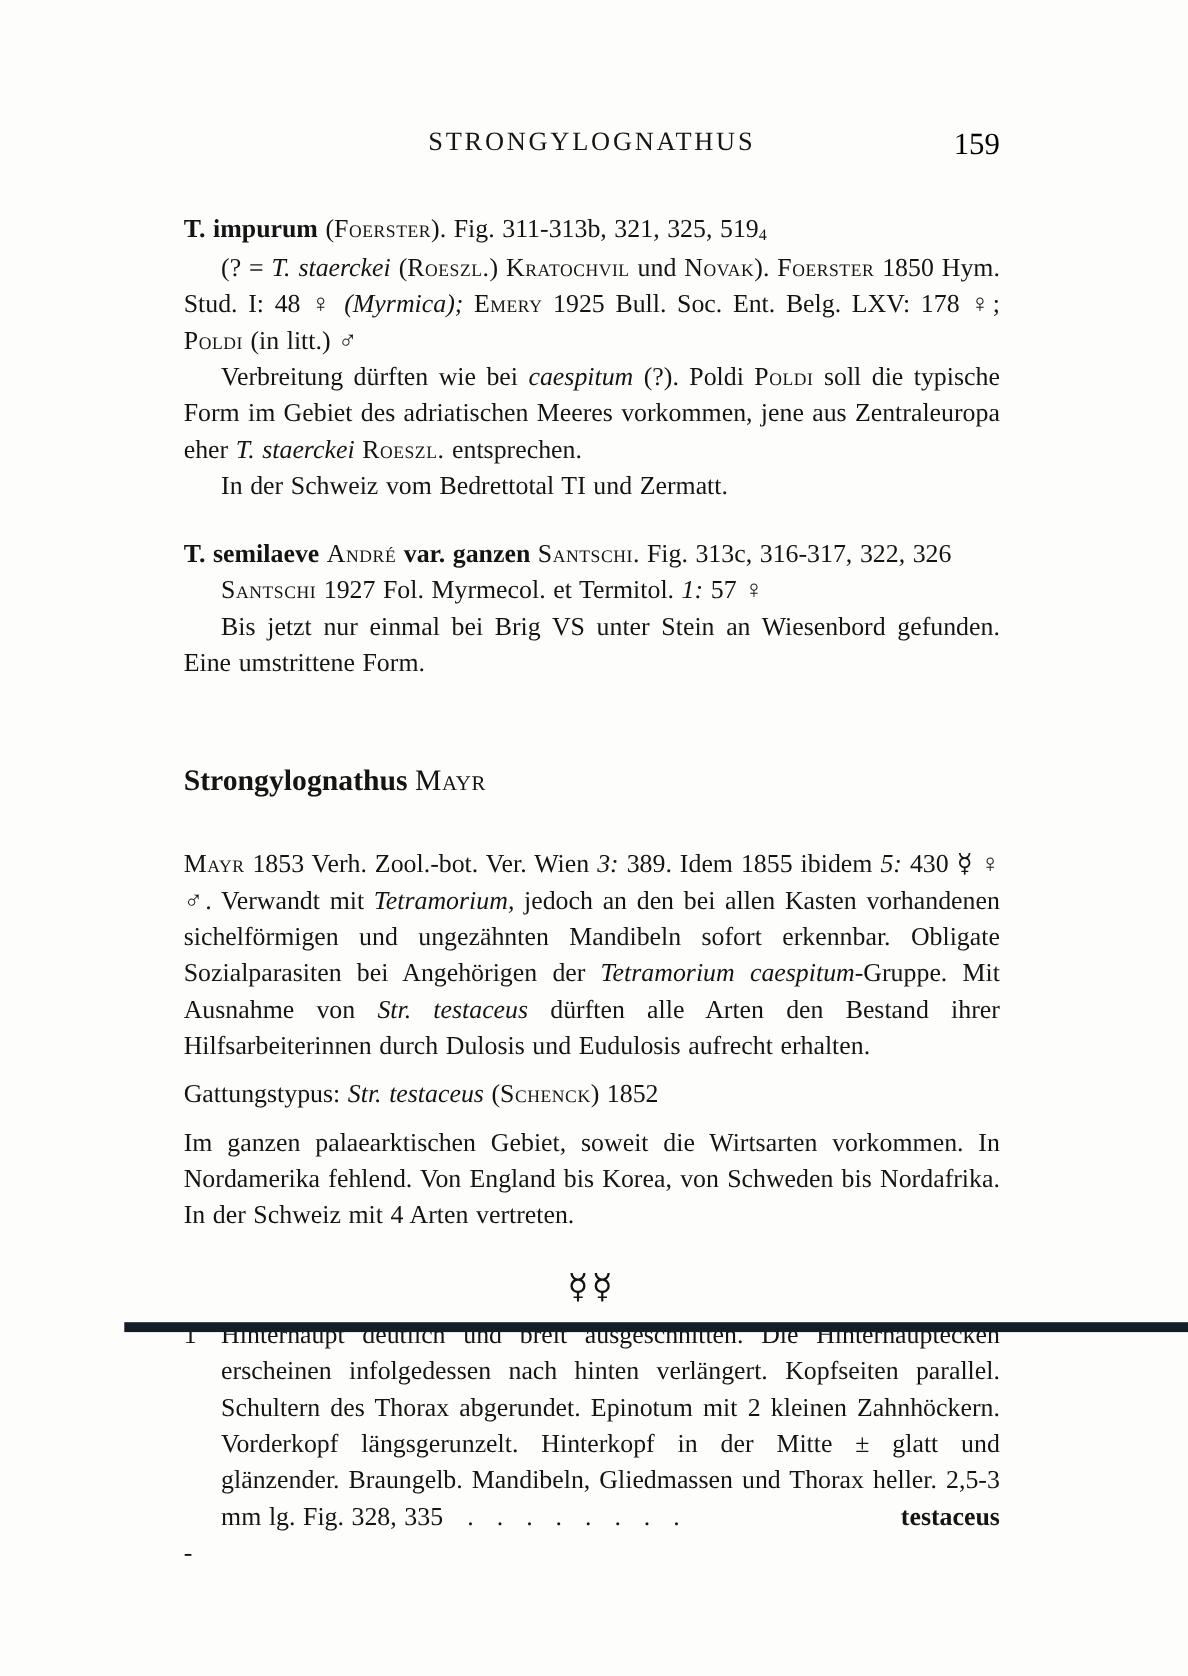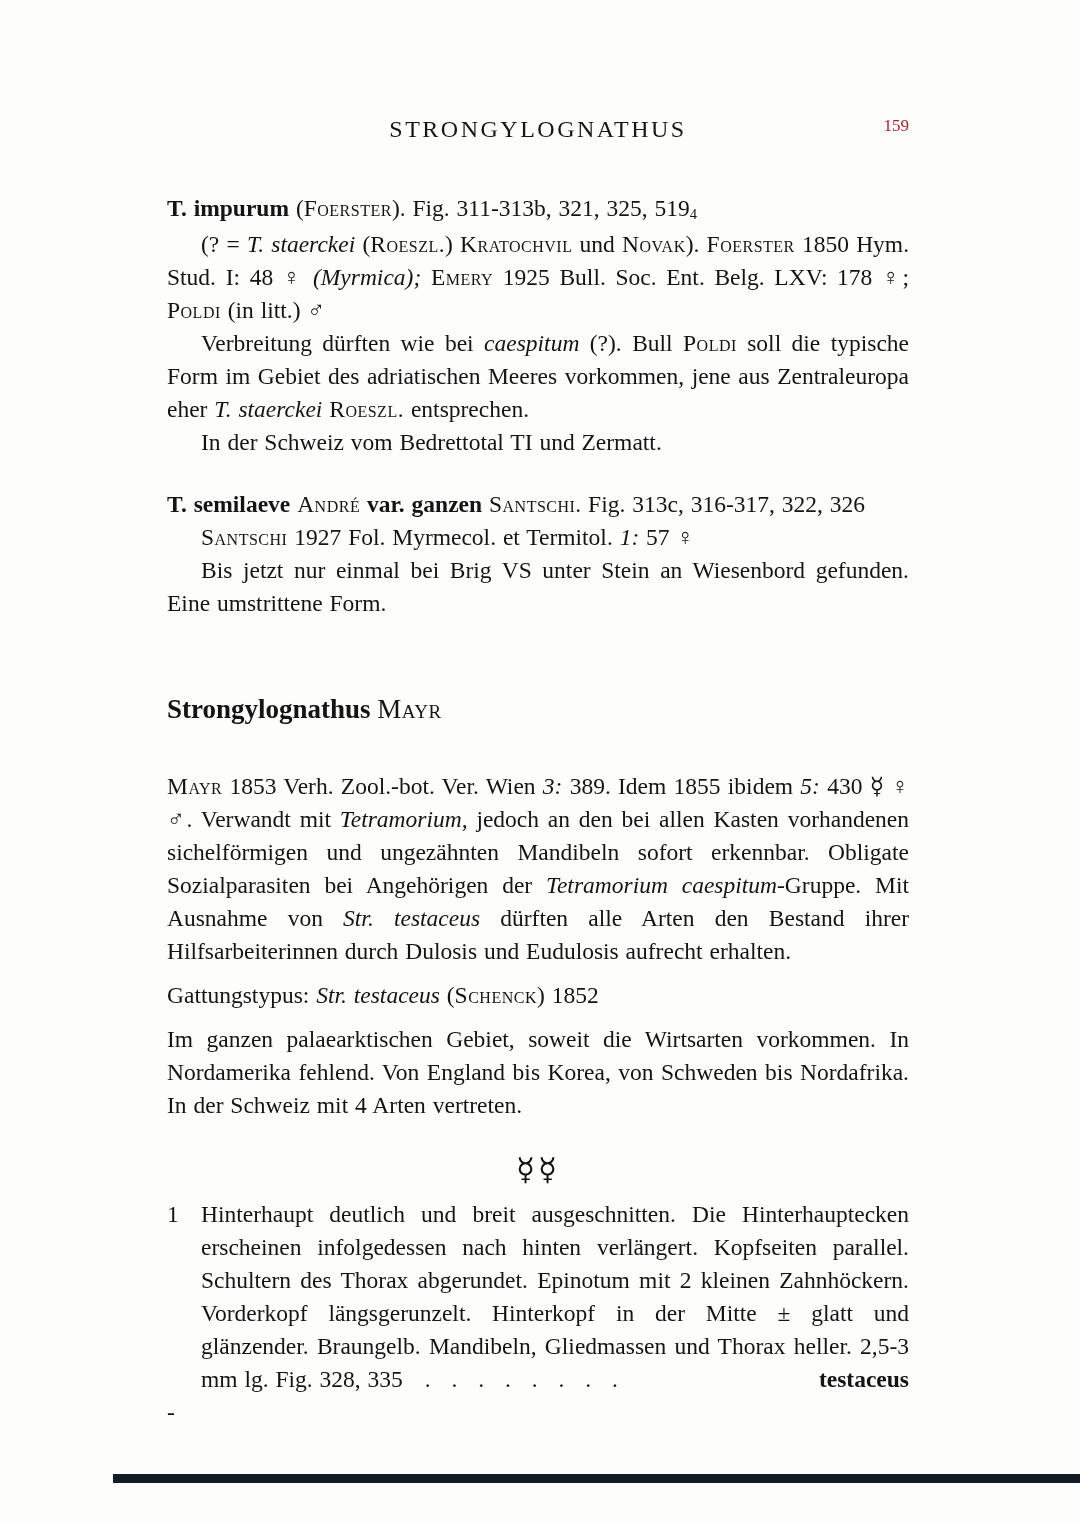--- a/index.html
+++ b/index.html
@@ -4,39 +4,39 @@
 <style>
   html,body{margin:0;padding:0;}
   body{
     width:1080px;height:1524px;
     background:#fdfdfc;
     font-family:"Liberation Serif", serif;
     color:#141414;
     position:relative;
     overflow:hidden;
   }
-  .page{position:relative;width:1080px;height:1483px;background:#fdfdfc;}
+  .page{position:relative;width:1080px;height:1211px;background:#fdfdfc;}
   .content{
     width:742px;
     margin-left:167px;
     padding-top:116px;
   }
   .pg-header{
     position:relative;
     height:30px;
     margin-bottom:46px;
   }
   .running-title{
     position:absolute;left:0;right:0;text-align:center;
     font-size:24px;letter-spacing:2.5px;
     color:#161616;
   }
   .page-number{
     position:absolute;right:0;top:0;
-    font-size:17px;color:#b91c1c;
+    font-size:28px;color:#000000;
   }
   .p{
     margin:0;
     font-size:23.5px;
     line-height:33px;
     text-align:justify;
     word-spacing:1px;
   }
   .indent{text-indent:34px;}
   .gm{margin-top:29px;}
@@ -82,21 +82,21 @@
 
 <div class="page">
   <div class="content">
     <div class="pg-header">
       <div class="running-title">STRONGYLOGNATHUS</div>
       <div class="page-number">159</div>
     </div>
     <main>
         <p class="p"><span class="b">T. impurum</span><span> (</span><span class="sc">Foerster</span><span>). Fig. 311-313b, 321, 325, 519</span><span class="sub">4</span></p>
         <p class="p indent"><span>(? = </span><span class="i">T. staerckei</span><span> (</span><span class="sc">Roeszl.</span><span>) </span><span class="sc">Kratochvil</span><span> und </span><span class="sc">Novak</span><span>). </span><span class="sc">Foerster</span><span> 1850 Hym. Stud. I: 48 ♀ </span><span class="i">(Myrmica);</span><span> </span><span class="sc">Emery</span><span> 1925 Bull. Soc. Ent. Belg. LXV: 178 ♀; </span><span class="sc">Poldi</span><span> (in litt.) ♂</span></p>
-        <p class="p indent"><span>Verbreitung dürften wie bei </span><span class="i">caespitum</span><span> (?). Bull </span><span class="sc">Poldi</span><span> soll die typische Form im Gebiet des adriatischen Meeres vorkommen, jene aus Zentraleuropa eher </span><span class="i">T. staerckei</span><span> </span><span class="sc">Roeszl.</span><span> entsprechen.</span></p>
+        <p class="p indent"><span>Verbreitung dürften wie bei </span><span class="i">caespitum</span><span> (?). Poldi </span><span class="sc">Poldi</span><span> soll die typische Form im Gebiet des adriatischen Meeres vorkommen, jene aus Zentraleuropa eher </span><span class="i">T. staerckei</span><span> </span><span class="sc">Roeszl.</span><span> entsprechen.</span></p>
         <p class="p indent"><span>In der Schweiz vom Bedrettotal TI und Zermatt.</span></p>
         <p class="p gm"><span class="b">T. semilaeve</span><span> </span><span class="sc">André</span><span> </span><span class="b">var. ganzen</span><span> </span><span class="sc">Santschi</span><span>. Fig. 313c, 316-317, 322, 326</span></p>
         <p class="p indent"><span class="sc">Santschi</span><span> 1927 Fol. Myrmecol. et Termitol. </span><span class="i">1:</span><span> 57 ♀</span></p>
         <p class="p indent"><span>Bis jetzt nur einmal bei Brig VS unter Stein an Wiesenbord gefunden. Eine umstrittene Form.</span></p>
         <div class="heading"><span class="b">Strongylognathus</span><span> </span><span class="sc">Mayr</span></div>
         <p class="p"><span class="sc">Mayr</span><span> 1853 Verh. Zool.-bot. Ver. Wien </span><span class="i">3:</span><span> 389. Idem 1855 ibidem </span><span class="i">5:</span><span> 430 ☿ ♀ ♂. Verwandt mit </span><span class="i">Tetramorium,</span><span> jedoch an den bei allen Kasten vorhandenen sichelförmigen und ungezähnten Mandibeln sofort erkennbar. Obligate Sozialparasiten bei Angehörigen der </span><span class="i">Tetramorium caespitum</span><span>-Gruppe. Mit Ausnahme von </span><span class="i">Str. testaceus</span><span> dürften alle Arten den Bestand ihrer Hilfsarbeiterinnen durch Dulosis und Eudulosis aufrecht erhalten.</span></p>
         <p class="p gs"><span>Gattungstypus: </span><span class="i">Str. testaceus</span><span> (</span><span class="sc">Schenck</span><span>) 1852</span></p>
         <p class="p gs"><span>Im ganzen palaearktischen Gebiet, soweit die Wirtsarten vorkommen. In Nordamerika fehlend. Von England bis Korea, von Schweden bis Nordafrika. In der Schweiz mit 4 Arten vertreten.</span></p>
         <div class="symbols"><span>☿☿</span></div>
         <p class="p key"><span class="marker">1</span><span>Hinterhaupt deutlich und breit ausgeschnitten. Die Hinterhauptecken erscheinen infolgedessen nach hinten verlängert. Kopfseiten parallel. Schultern des Thorax abgerundet. Epinotum mit 2 kleinen Zahnhöckern. Vorderkopf längsgerunzelt. Hinterkopf in der Mitte ± glatt und glänzender. Braungelb. Mandibeln, Gliedmassen und Thorax heller. 2,5-3 mm lg. Fig. 328, 335</span><span class="result">testaceus</span><span class="leader">. . . . . . . .</span></p>

